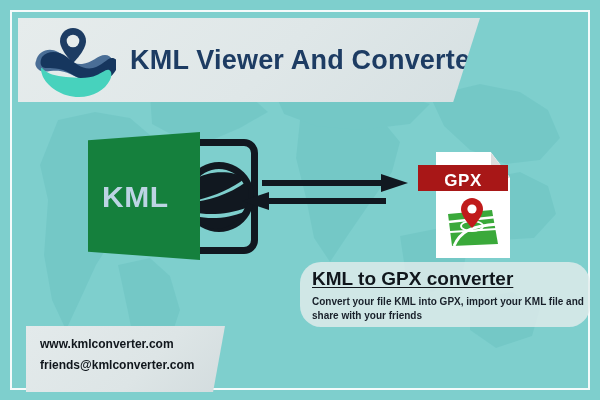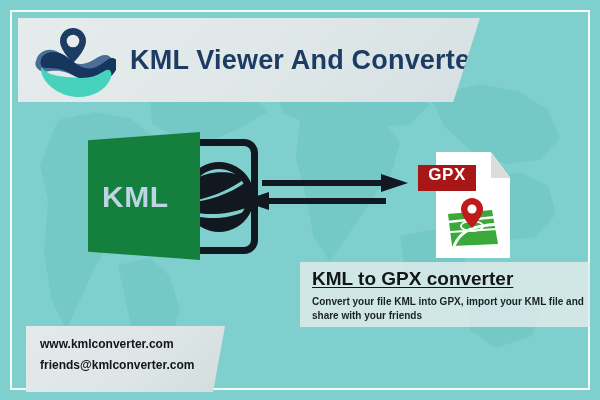--- a/index.html
+++ b/index.html
@@ -89,37 +89,37 @@
     -webkit-clip-path:polygon(0 0, 74% 0, 100% 24%, 100% 100%, 0 100%);
     clip-path:polygon(0 0, 74% 0, 100% 24%, 100% 100%, 0 100%);
   }
   .gpx-fold{
     position:absolute;left:72.5px;top:0;width:19.5px;height:26px;
     background:#dcdcdc;
     -webkit-clip-path:polygon(0 0, 100% 100%, 0 100%);
     clip-path:polygon(0 0, 100% 100%, 0 100%);
   }
   .gpx-tag{
-    position:absolute;left:0;top:13px;width:58px;height:26px;
+    position:absolute;left:0;top:13px;width:90px;height:26px;
     background:#a81717;
-    display:flex;align-items:flex-start;justify-content:center;
+    display:flex;align-items:flex-end;justify-content:center;
   }
   .gpx-tag span{
     color:#fff;font-size:17px;font-weight:bold;letter-spacing:.6px;
   }
   .gpx-map{
     position:absolute;left:26px;top:46px;width:58px;height:50px;
   }
   .gpx-map svg{width:100%;height:100%;display:block;}
 
   
   .callout{
     position:absolute;left:300px;top:262px;width:290px;height:65px;
     background:rgba(226,235,236,.82);
-    padding:6px 0 0 12px;box-sizing:border-box;
+    padding:6px 0 0 12px;box-sizing:border-box;border-radius:21px;
   }
   .callout-title{
     font-size:19px;font-weight:bold;color:#10161c;
     text-decoration:underline;text-underline-offset:2px;
     white-space:nowrap;
   }
   .callout-desc{
     margin-top:5px;font-size:10px;font-weight:bold;color:#18202a;
     line-height:1.35;
   }

